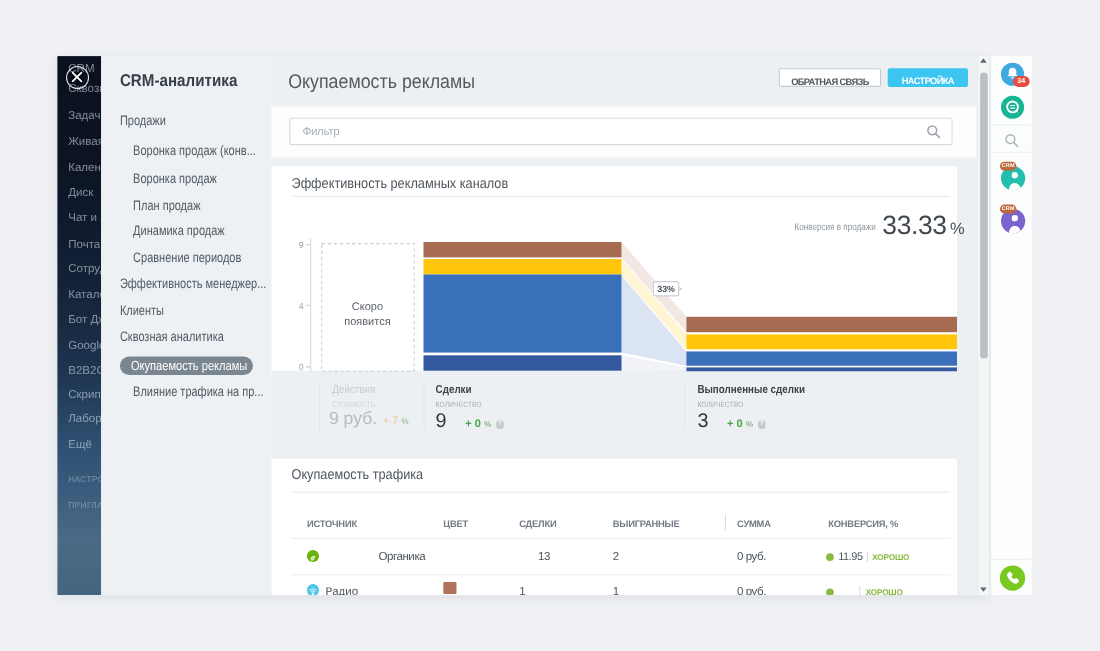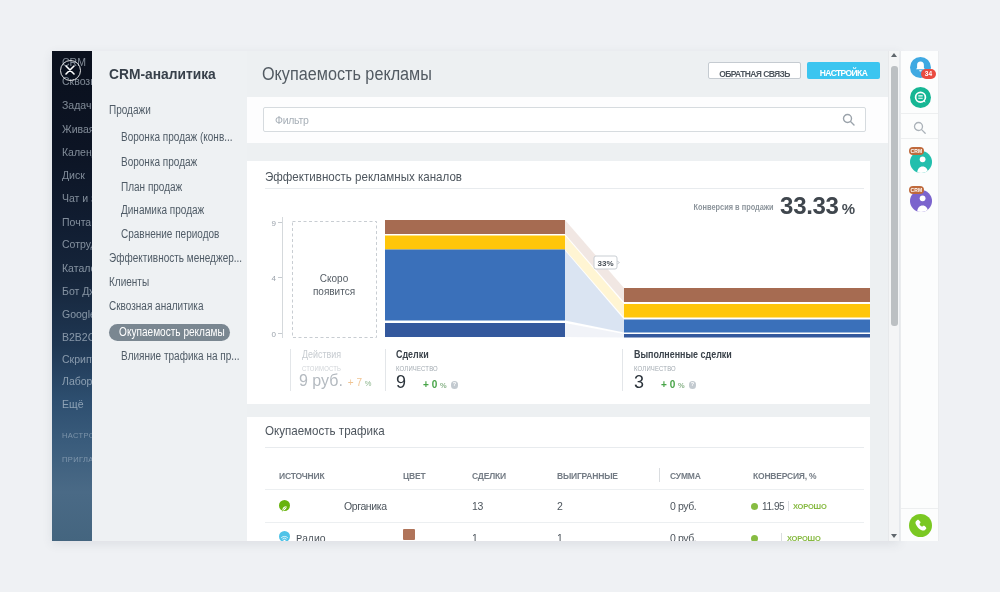--- a/index.html
+++ b/index.html
@@ -28,26 +28,26 @@
 #h1 { position:absolute; left:15px; top:13px; font-size:18px; color:#525a62; white-space:nowrap; transform:scaleX(0.9); transform-origin:left top; }
 .btn { position:absolute; top:11px; height:17px; border-radius:2px; font-size:8.5px; font-weight:bold; letter-spacing:-0.6px; text-align:center; line-height:22px; white-space:nowrap; }
 #btn-fb { left:461px; width:93px; background:#fff; border:1px solid #c5cbd1; color:#4e565e; }
 #btn-set { left:560px; width:73px; background:#3bc5f0; color:#fff; }
 #filterstrip { position:absolute; left:0; top:46px; width:641px; height:46px; background:#fdfdfe; }
 #finput { position:absolute; left:16px; top:10px; width:603px; height:25px; background:#fff; border:1px solid #d6dbdf; border-radius:2px; }
 #finput span { position:absolute; left:11px; top:6px; font-size:10.5px; letter-spacing:-0.3px; color:#a8b0b8; }
 #finput svg { position:absolute; right:9px; top:5px; }
 
 .card { position:absolute; left:0; width:623px; background:#fff; }
-#card1 { top:110px; height:243px;text-decoration:underline; }
+#card1 { top:100px; height:186px;text-decoration:underline; }
 #card2 { top:366px; height:188px; }
 .ctitle { position:absolute; left:18px; top:8px; font-size:13px; color:#4e565e; white-space:nowrap; transform:scaleX(0.89); transform-origin:left top; }
 .csep { position:absolute; left:18px; right:6px; top:27px; border-top:1px solid #e8ebee; }
 
-#conv { position:absolute; right:33px; top:141px; text-align:right; white-space:nowrap;font-weight:bold; }
+#conv { position:absolute; right:11px; top:141px; text-align:right; white-space:nowrap; }
 #conv .clabel { display:inline-block; font-size:9px; color:#8d959c; vertical-align:4px; margin-right:6px; transform:scaleX(0.82); transform-origin:right center; }
 #conv .cnum { font-size:24px; color:#3f464d; letter-spacing:-0.3px; }
 #conv .cpct { font-size:15px; color:#474e55; margin-left:3px; }
 
 #chart { position:absolute; left:0; top:160px; }
 
 
 .sdiv { position:absolute; top:298px; height:42px; border-left:1px solid #e3e6e9; }
 .stat { position:absolute; top:297px; white-space:nowrap; }
 .stat .t1 { font-size:10.5px; font-weight:bold; color:#3a424a; display:block; transform:scaleX(0.85); transform-origin:left top; }
@@ -216,21 +216,21 @@
         <div class="th" style="left:423px; top:54px;">СУММА</div>
         <div class="th" style="left:506px; top:54px;">КОНВЕРСИЯ, %</div>
         <div class="vline" style="left:412px; top:51px; height:14px;"></div>
         <div class="rowsep" style="top:72px"></div>
 
         <div class="srcicon" style="left:32px; top:83px; background:#67b30c;"><svg width="11" height="11" viewBox="0 0 11 11">
               <path d="M7.8 3.2 c-2.3 -0.4 -4.2 0.9 -4.4 3.2 c0 0.6 0.2 1.2 0.5 1.5 c1.4 -0.2 3.9 -2.1 3.9 -4.7 z" fill="#fff"></path>
               <path d="M3.4 8.4 c1.1 -2.6 2.6 -3.8 4.3 -4.8" stroke="#67b30c" stroke-width="0.7" fill="none"></path>
             </svg></div>
         <div class="td" style="left:49px; top:83px;margin-left:48px;">Органика</div>
-        <div class="td" style="left:225px; top:83px;">13</div>
+        <div class="td" style="left:242px; top:83px;">13</div>
         <div class="td" style="left:310px; top:83px;">2</div>
         <div class="td" style="left:423px; top:83px;">0 руб.</div>
         <div class="cdot" style="left:504px; top:86px;"></div>
         <div class="td" style="left:515px; top:84px; font-size:10px;">11.95</div>
         <div class="vline" style="left:541px; top:84px; height:10px;"></div>
         <div class="good" style="left:546px; top:85px;">ХОРОШО</div>
         <div class="rowsep" style="top:105px"></div>
 
         <div class="srcicon" style="left:32px; top:114px; background:#4fc3e8;"><svg width="11" height="11" viewBox="0 0 11 11">
               <circle cx="5.5" cy="6.8" r="1.1" fill="#fff"></circle>

